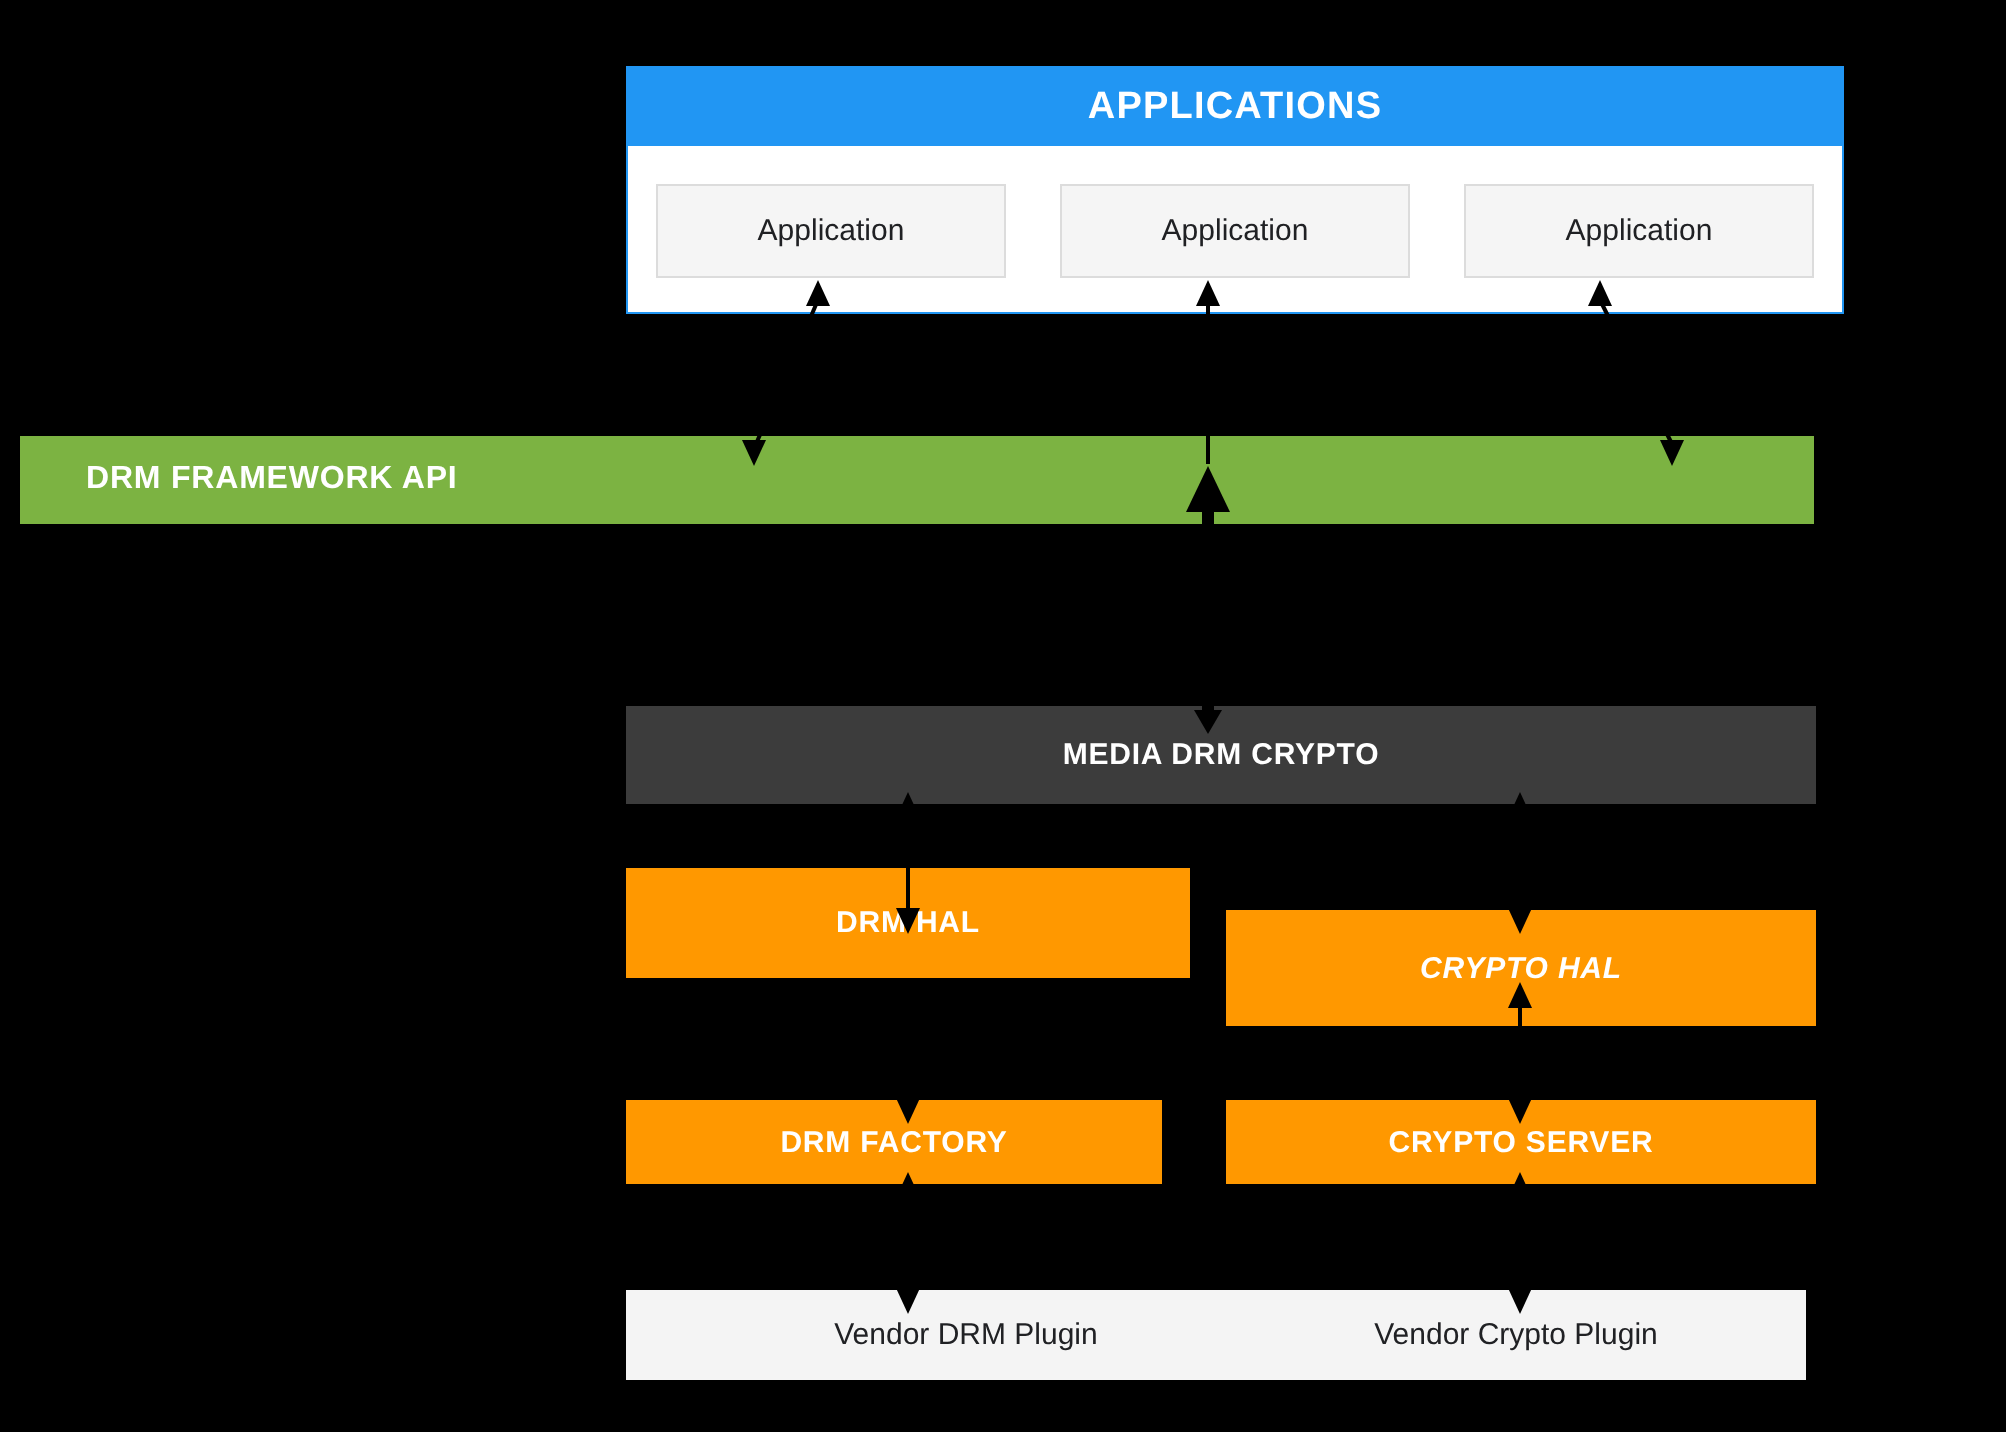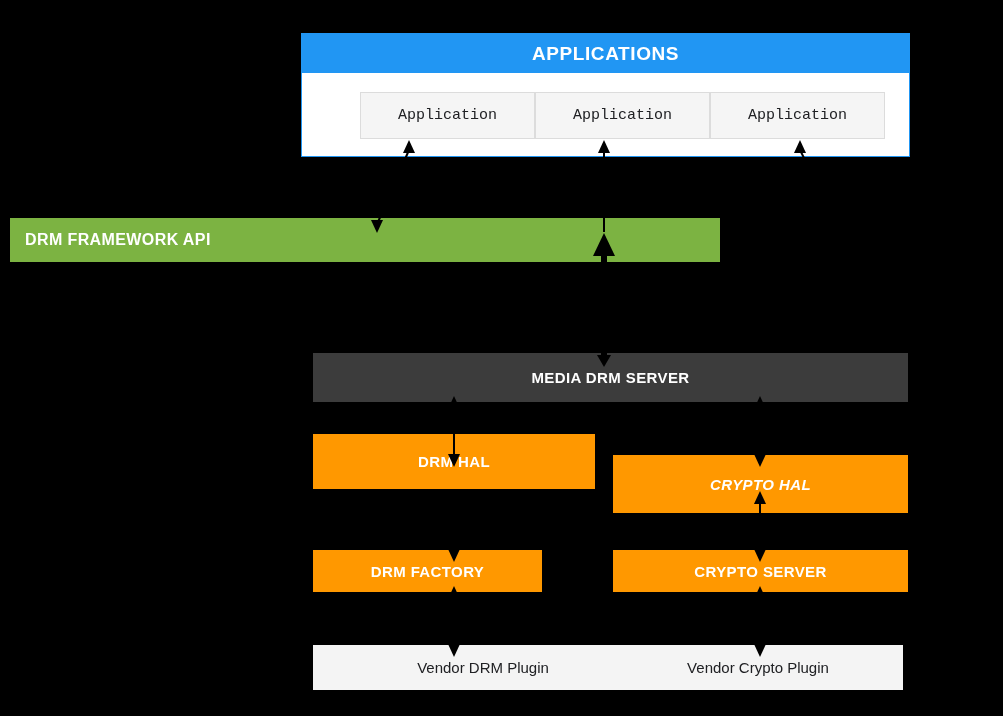--- a/index.html
+++ b/index.html
@@ -6,52 +6,52 @@
   body {
     width: 1003px; height: 716px;
     background: var(--background, #000);
     font-family: "Liberation Sans", "DejaVu Sans", sans-serif;
     position: relative; overflow: hidden;
   }
   .abs { position: absolute; box-sizing: border-box; }
 
   
   .apps-panel {
-    left: 301px; top: 33px; width: 609px; height: 124px;
+    left: 313px; top: 33px; width: 609px; height: 124px;
     background: #ffffff; border: 1px solid var(--blue, #2196F3);
   }
   .apps-header {
     height: 39px; background: var(--blue, #2196F3);
     color: #fff; font-size: 19px; font-weight: bold; letter-spacing: .6px;
     display: flex; align-items: center; justify-content: center;
   }
   .apps-row {
     height: 84px; display: flex; align-items: center;
-    justify-content: flex-end; padding: 0 24px; font-family: Liberation Mono, monospace;
+    justify-content: space-between; padding: 0 14px;
   }
   .app-box {
     width: 175px; height: 47px; box-sizing: border-box;
     background: #F5F5F5; border: 1px solid #DCDCDC;
     display: flex; align-items: center; justify-content: center;
     font-size: 15px; color: #202124;
   }
 
   
   .bar {
     display: flex; align-items: center; color: #fff;
     font-weight: bold; font-size: 15px; letter-spacing: .4px;
   }
   .bar.center { justify-content: center; }
-  .framework { left: 10px; top: 218px; width: 710px; height: 44px;
-    background: var(--green, #7CB342); padding-left: 15px; font-size: 16px; }
+  .framework { left: 10px; top: 218px; width: 897px; height: 44px;
+    background: var(--green, #7CB342); padding-left: 33px; font-size: 16px; }
   .server   { left: 313px; top: 353px; width: 595px; height: 49px;
     background: var(--dark-gray, #3C3C3C); }
   .hal-left      { left: 313px; top: 434px; width: 282px; height: 55px; background: var(--orange, #FF9800); }
   .hal-right     { left: 613px; top: 455px; width: 295px; height: 58px; background: var(--orange, #FF9800); font-style: italic; }
-  .factory-left  { left: 313px; top: 550px; width: 229px; height: 42px; background: var(--orange, #FF9800); text-align: center; }
+  .factory-left  { left: 313px; top: 550px; width: 268px; height: 42px; background: var(--orange, #FF9800); text-align: center; }
   .factory-right { left: 613px; top: 550px; width: 295px; height: 42px; background: var(--orange, #FF9800); }
 
   
   .plugin {
     background: var(--light-gray, #F4F4F4); color: #202124; font-size: 15px;
     display: flex; align-items: center; justify-content: center;
   }
   .plugin-left  { left: 313px; top: 645px; width: 340px; height: 45px; }
   .plugin-right { left: 613px; top: 645px; width: 290px; height: 45px; }
 
@@ -69,21 +69,21 @@
   <div class="apps-header">APPLICATIONS</div>
   <div class="apps-row">
     <div class="app-box">Application</div>
     <div class="app-box">Application</div>
     <div class="app-box">Application</div>
   </div>
 </div>
 
 <div class="abs bar framework">DRM FRAMEWORK API</div>
 
-<div class="abs bar center server">MEDIA DRM SERVER</div>
+<div class="abs bar center server">MEDIA DRM CRYPTO</div>
 
 <div class="abs bar center hal-left">DRM HAL</div>
 <div class="abs bar center hal-right">CRYPTO HAL</div>
 
 <div class="abs bar center factory-left">DRM FACTORY</div>
 <div class="abs bar center factory-right">CRYPTO SERVER</div>
 
 <div class="abs plugin plugin-left">Vendor DRM Plugin</div>
 <div class="abs plugin plugin-right">Vendor Crypto Plugin</div>
 

